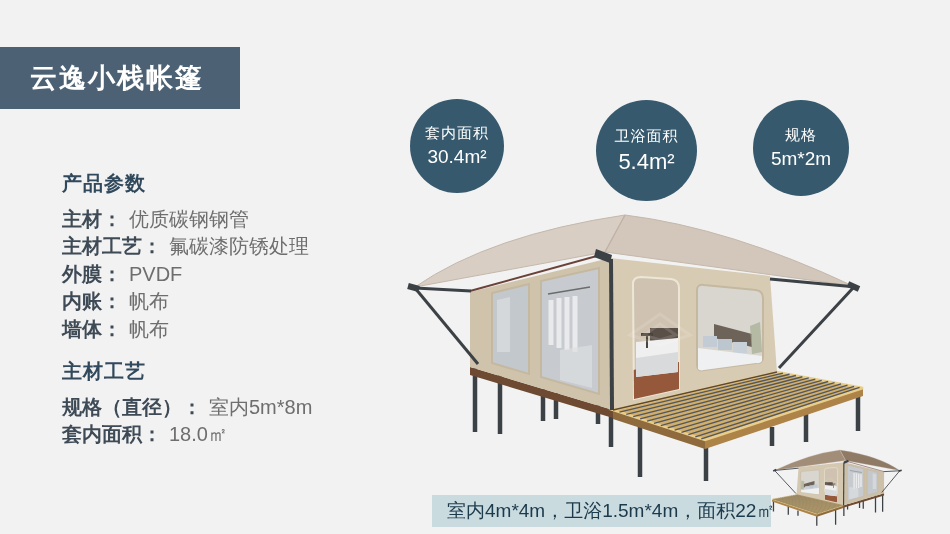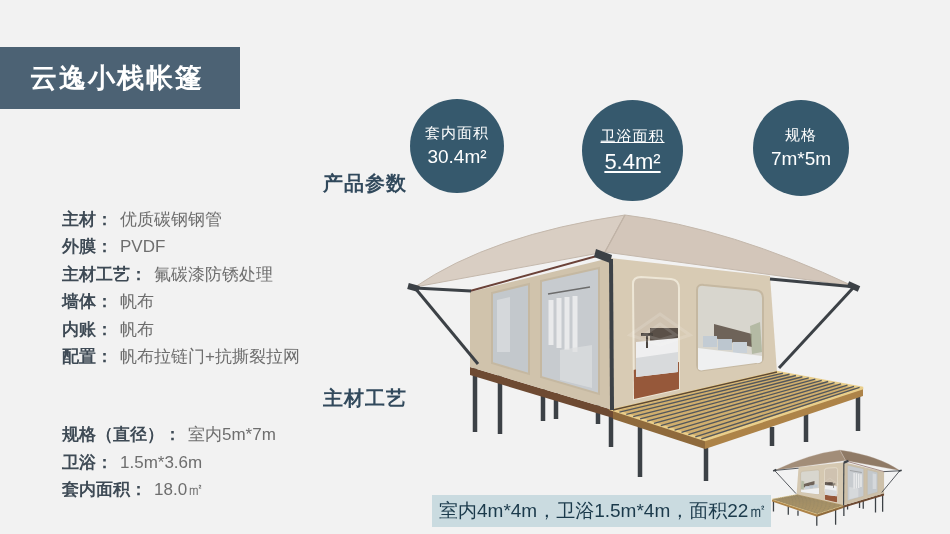--- a/index.html
+++ b/index.html
@@ -12,43 +12,43 @@
   .banner{
     position:absolute;left:0;top:47px;width:240px;height:62px;
     background:#4C6274;color:#FFFFFF;display:flex;align-items:center;
     box-sizing:border-box;padding-left:30px;
     font-size:27px;font-weight:bold;letter-spacing:2px;
   }
   
   .sidebar{position:absolute;left:62px;top:170px;width:345px;}
   .side-heading{
     font-size:20px;font-weight:bold;color:#31495C;
-    margin:0 0 9px 0;letter-spacing:1px;text-align:right;
+    margin:0 0 9px 0;letter-spacing:1px;
   }
   .side-heading.second{margin-top:15px;}
-  .spec-row{font-size:17px;line-height:27.4px;white-space:nowrap;}
+  .spec-row{font-size:20px;line-height:27.4px;white-space:nowrap;}
   .spec-label{font-weight:bold;color:#3E4A55;margin-right:7px;}
   .spec-value{color:#6E6E6E;}
   
   .badge{
     position:absolute;border-radius:50%;background:#36596D;color:#fff;
     display:flex;flex-direction:column;align-items:center;justify-content:center;
     text-align:center;z-index:3;
   }
   .badge .b-label{font-size:15px;margin-bottom:3px;letter-spacing:1px;}
   .badge .b-value{font-size:19px;}
   #badge1{left:410px;top:99px;width:94px;height:94px;}
-  #badge2{left:582px;top:100px;width:101px;height:101px;text-decoration:underline;}
+  #badge2{left:596px;top:100px;width:101px;height:101px;}
   #badge2 .b-value{font-size:22px;}
   #badge3{left:753px;top:100px;width:96px;height:96px;align-items:center;}
   
   .footnote{
     position:absolute;left:432px;top:495px;width:339px;height:32px;
     background:#CADBE0;color:#1B3A4B;display:flex;align-items:center;
-    box-sizing:border-box;padding-left:7px;font-size:19px;
+    box-sizing:border-box;padding-left:15px;font-size:19px;
     white-space:nowrap;z-index:3;
   }
   
   .tent-svg{position:absolute;left:0;top:0;z-index:1;}
   .small-tent{--roofL:#8F7A66;--roofR:#A28D78;--wallL:#CDC0A9;--wallR:#D5C8B1;}
 </style>
 </head>
 <body>
 
 <div class="stage">
@@ -139,58 +139,52 @@
     <span>云逸小栈帐篷</span>
   </div>
 
   <div class="sidebar">
     <div class="side-heading">产品参数</div>
 
     <div class="spec-row">
       <span class="spec-label">主材：</span><span class="spec-value">优质碳钢钢管</span>
     </div>
     <div class="spec-row">
-      <span class="spec-label">外膜：</span><span class="spec-value">PVDF</span>
-    </div>
-    <div class="spec-row">
       <span class="spec-label">主材工艺：</span><span class="spec-value">氟碳漆防锈处理</span>
     </div>
     <div class="spec-row">
-      <span class="spec-label">墙体：</span><span class="spec-value">帆布</span>
+      <span class="spec-label">外膜：</span><span class="spec-value">PVDF</span>
     </div>
     <div class="spec-row">
       <span class="spec-label">内账：</span><span class="spec-value">帆布</span>
     </div>
     <div class="spec-row">
-      <span class="spec-label">配置：</span><span class="spec-value">帆布拉链门+抗撕裂拉网</span>
+      <span class="spec-label">墙体：</span><span class="spec-value">帆布</span>
     </div>
 
     <div class="side-heading second">主材工艺</div>
 
     <div class="spec-row">
-      <span class="spec-label">规格（直径）：</span><span class="spec-value">室内5m*7m</span>
-    </div>
-    <div class="spec-row">
-      <span class="spec-label">卫浴：</span><span class="spec-value">1.5m*3.6m</span>
+      <span class="spec-label">规格（直径）：</span><span class="spec-value">室内5m*8m</span>
     </div>
     <div class="spec-row">
       <span class="spec-label">套内面积：</span><span class="spec-value">18.0㎡</span>
     </div>
   </div>
 
   <div class="badge" id="badge1">
     <span class="b-label">套内面积</span>
     <span class="b-value">30.4m²</span>
   </div>
   <div class="badge" id="badge2">
     <span class="b-label">卫浴面积</span>
     <span class="b-value">5.4m²</span>
   </div>
   <div class="badge" id="badge3">
     <span class="b-label">规格</span>
-    <span class="b-value">7m*5m</span>
+    <span class="b-value">5m*2m</span>
   </div>
 
   <div class="footnote">
     <span>室内4m*4m，卫浴1.5m*4m，面积22㎡</span>
   </div>
 
 </div>
 
 </body></html>

